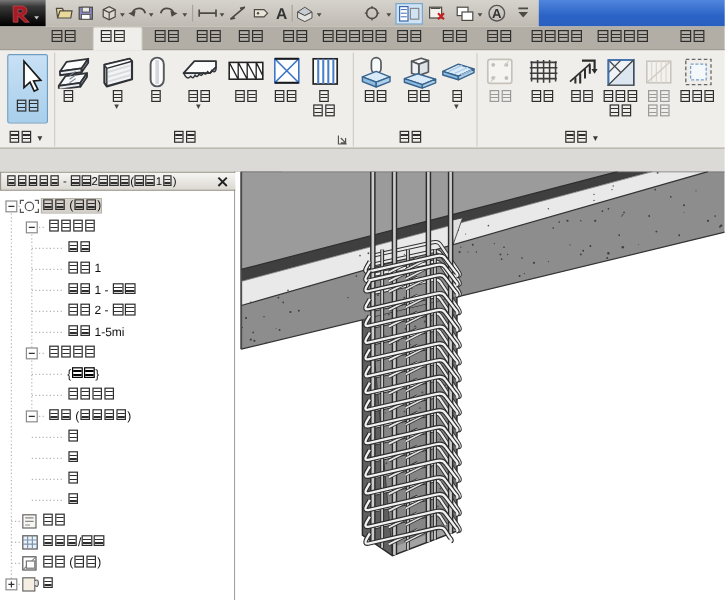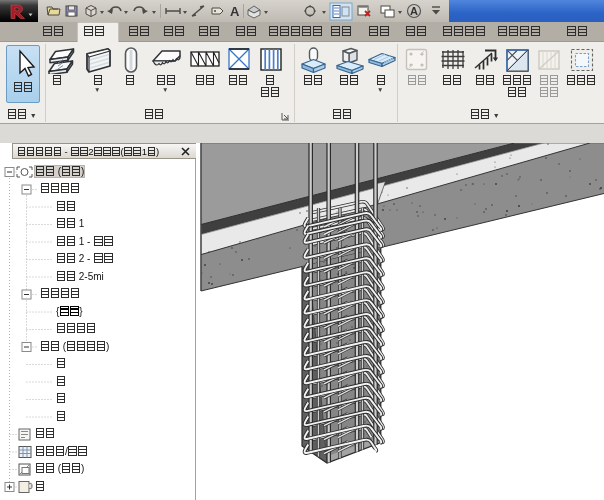--- a/index.html
+++ b/index.html
@@ -15,21 +15,21 @@
 .blue{left:449px;top:0;width:155px;height:22px;background:linear-gradient(#5186dd,#2b63c6 60%,#2a5fbe)}
 .tabs{left:0;top:22px;width:604px;height:20px;background:#b2aea6;border-bottom:1px solid #9d9990}
 .tab{position:absolute;top:3px;font-size:11px;color:#141414;white-space:nowrap}
 .seltab{position:absolute;left:77px;top:0px;width:42px;height:20px;background:#f0eeea;border:1px solid #c6c2ba;border-bottom:none;border-radius:2px 2px 0 0}
 .ribbon{left:0;top:42px;width:604px;height:82px;background:#f0eeea;border-bottom:1px solid #a5a199}
 .plabel{position:absolute;top:67px;font-size:10px;color:#3c3c3c;white-space:nowrap}
 .icolabel{position:absolute;font-size:10px;color:#222;white-space:nowrap;text-align:center}
 .vsep{position:absolute;top:2px;width:1px;height:78px;background:#d2cec6}
 .strip{left:0;top:124px;width:604px;height:19px;background:#dcdad6}
 .browser{left:0;top:143px;width:196px;height:357px;background:#fff;border-right:1px solid #a6a29b}
-.btitle{position:absolute;left:12px;top:0;width:235px;height:16px;background:linear-gradient(#f7f6f4,#dcd8d2);border:1px solid #989489;font-size:9.5px;color:#111;line-height:15px;padding-left:4px}
+.btitle{position:absolute;left:0;top:0;width:235px;height:16px;background:linear-gradient(#f7f6f4,#dcd8d2);border:1px solid #989489;font-size:9.5px;color:#111;line-height:15px;padding-left:4px}
 .trow{position:absolute;font-size:10px;color:#111;white-space:nowrap;height:13px;line-height:12px}
 .vp{left:196px;top:143px;width:408px;height:357px}
 </style></head><body>
 <div class="abs qat">
     <div class="abs" style="left:0;top:0;width:38px;height:22px;background:linear-gradient(#777 0%,#383838 25%,#141414 70%,#000)"><svg width="38" height="23">
         <path d="M11 5 L17.5 5 C20.5 5 22.5 6.5 22.5 9 C22.5 11.2 21 12.5 19 13 L24.5 18.5 L20.5 18.5 L15 13.2 L15 18.5 L11 18.5 Z M15 7.8 L15 10.8 L17 10.8 C18.3 10.8 19 10.2 19 9.2 C19 8.2 18.3 7.8 17 7.8 Z" fill="#a61c26" stroke="#d8555e" stroke-width=".5"></path>
         <path d="M28.5 13.5 l4 0 l-2 2.8 z" fill="#c8c8c8"></path>
       </svg></div>
     <svg class="abs" style="left:40px;top:2px" width="410" height="19" viewBox="0 0 410 19">
       <path d="M8 13 L10 7 L20 7 L19 13 Z M8 13 L7 5 L12 5 L13 7 L18 7" fill="#e8d89a" stroke="#4d4a44" stroke-width="1"></path>
@@ -285,21 +285,21 @@
       <line x1="9.5" y1="325.5" x2="9.5" y2="330.5" stroke="#333"></line>
       <rect x="19" y="322.5" width="10" height="11" fill="#f4efe2" stroke="#666"></rect>
       <path d="M29 325.0 q3 -2 3 2 q0 4 -3 2" fill="#ddd" stroke="#666"></path>
     </svg>
     <div class="trow" style="left:35px;top:22.5px"><span style="background:#d5d1ca;outline:1px solid #b8b4ac"><i class="g10"></i><i class="g10"></i><s> (</s><i class="g10"></i><i class="g10"></i><s>)</s></span></div>
     <div class="trow" style="left:40px;top:40.0px"><i class="g10"></i><i class="g10"></i><i class="g10"></i><i class="g10"></i></div>
     <div class="trow" style="left:56px;top:57.5px"><i class="g10"></i><i class="g10"></i></div>
     <div class="trow" style="left:56px;top:75.0px"><i class="g10"></i><i class="g10"></i><s> 1</s></div>
     <div class="trow" style="left:56px;top:92.5px"><i class="g10"></i><i class="g10"></i><s> 1 - </s><i class="g10"></i><i class="g10"></i></div>
     <div class="trow" style="left:56px;top:110.0px"><i class="g10"></i><i class="g10"></i><s> 2 - </s><i class="g10"></i><i class="g10"></i></div>
-    <div class="trow" style="left:56px;top:127.5px"><i class="g10"></i><i class="g10"></i><s> 2-5mi</s></div>
+    <div class="trow" style="left:56px;top:127.5px"><i class="g10"></i><i class="g10"></i><s> 1-5mi</s></div>
     <div class="trow" style="left:40px;top:145.0px"><i class="g10"></i><i class="g10"></i><i class="g10"></i><i class="g10"></i></div>
     <div class="trow" style="left:56px;top:162.5px"><s>{</s><i class="g10 gb"></i><i class="g10 gb"></i><s>}</s></div>
     <div class="trow" style="left:56px;top:180.0px"><i class="g10"></i><i class="g10"></i><i class="g10"></i><i class="g10"></i></div>
     <div class="trow" style="left:40px;top:197.5px"><i class="g10"></i><i class="g10"></i><s> (</s><i class="g10"></i><i class="g10"></i><i class="g10"></i><i class="g10"></i><s>)</s></div>
     <div class="trow" style="left:56px;top:215.0px"><i class="g10"></i></div>
     <div class="trow" style="left:56px;top:232.5px"><i class="g10"></i></div>
     <div class="trow" style="left:56px;top:250.0px"><i class="g10"></i></div>
     <div class="trow" style="left:56px;top:267.5px"><i class="g10"></i></div>
     <div class="trow" style="left:35px;top:285.0px"><i class="g10"></i><i class="g10"></i></div>
     <div class="trow" style="left:35px;top:302.5px"><i class="g10"></i><i class="g10"></i><i class="g10"></i><s>/</s><i class="g10"></i><i class="g10"></i></div>

